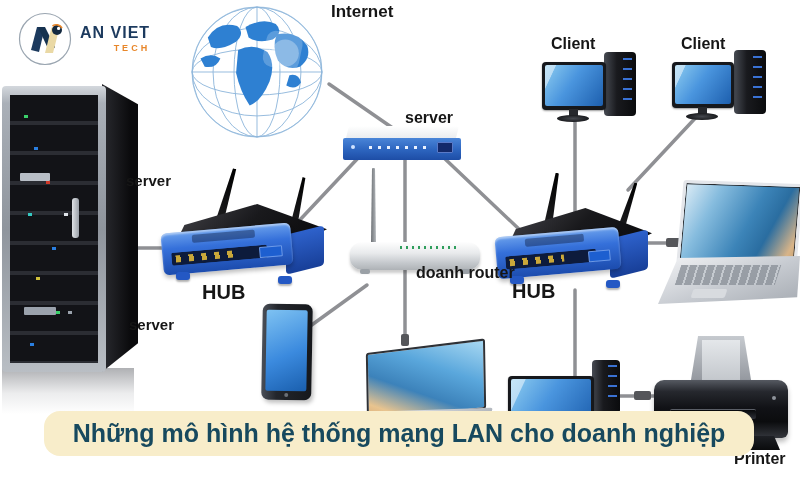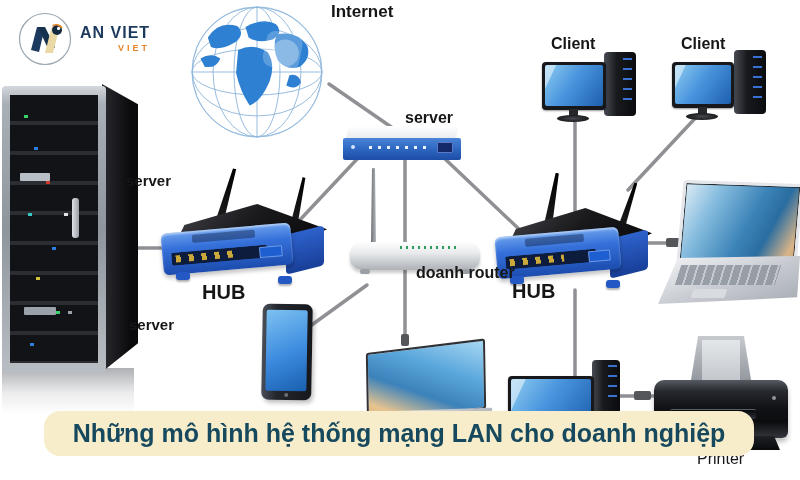--- a/index.html
+++ b/index.html
@@ -171,21 +171,21 @@
       <circle cx="27" cy="27" r="25.5" fill="#ffffff" stroke="#9aa5b0" stroke-width="1.2"></circle>
       <path d="M13 38 L19 15 L27 15 L21 40 Z" fill="#1c3a5e"></path>
       <path d="M20 15 L27 15 L37 35 L32 41 Z" fill="#16324f"></path>
       <path d="M27 41 L33.5 15.5 L41.5 15.5 L35 41 Z" fill="#ead9a5"></path>
       <circle cx="39" cy="18" r="5" fill="#13293f"></circle>
       <circle cx="40.6" cy="16.4" r="1.6" fill="#ffffff"></circle>
       <path d="M34.5 14 A6.5 6.5 0 0 1 44 16" stroke="#e8872b" stroke-width="1.6" fill="none"></path>
     </svg>
     <div class="logo-text">
       <div class="logo-brand">AN VIET</div>
-      <div class="logo-sub">VIET</div>
+      <div class="logo-sub">TECH</div>
     </div>
   </div>
 
   <div class="abs rack">
     <div class="rack-side"></div>
     <div class="rack-frame">
       <div class="rack-inner">
         <div class="rack-dot"></div>
         <div class="rack-module1"></div>
         <div class="rack-module2"></div>
@@ -325,19 +325,19 @@
 
   <div class="lbl" style="left:331px;top:2px;font-size:17px;font-weight:800;">Internet</div>
   <div class="lbl" style="left:405px;top:109px;font-size:16px;">server</div>
   <div class="lbl" style="left:416px;top:264px;font-size:16px;">doanh router</div>
   <div class="lbl" style="left:202px;top:281px;font-size:20px;font-weight:800;">HUB</div>
   <div class="lbl" style="left:512px;top:280px;font-size:20px;font-weight:800;">HUB</div>
   <div class="lbl" style="left:126px;top:172px;font-size:15px;font-weight:600;">server</div>
   <div class="lbl" style="left:129px;top:316px;font-size:15px;font-weight:600;">server</div>
   <div class="lbl" style="left:551px;top:35px;font-size:16px;font-weight:800;">Client</div>
   <div class="lbl" style="left:681px;top:35px;font-size:16px;font-weight:800;">Client</div>
-  <div class="lbl" style="left:697px;top:450px;font-size:16px;font-weight:400;">Printer</div>
+  <div class="lbl" style="left:734px;top:450px;font-size:16px;font-weight:700;">Printer</div>
 
   <div class="abs banner">
     <span class="banner-text">Những mô hình hệ thống mạng LAN cho doanh nghiệp</span>
   </div>
 
 </div>
 
 </body></html>

